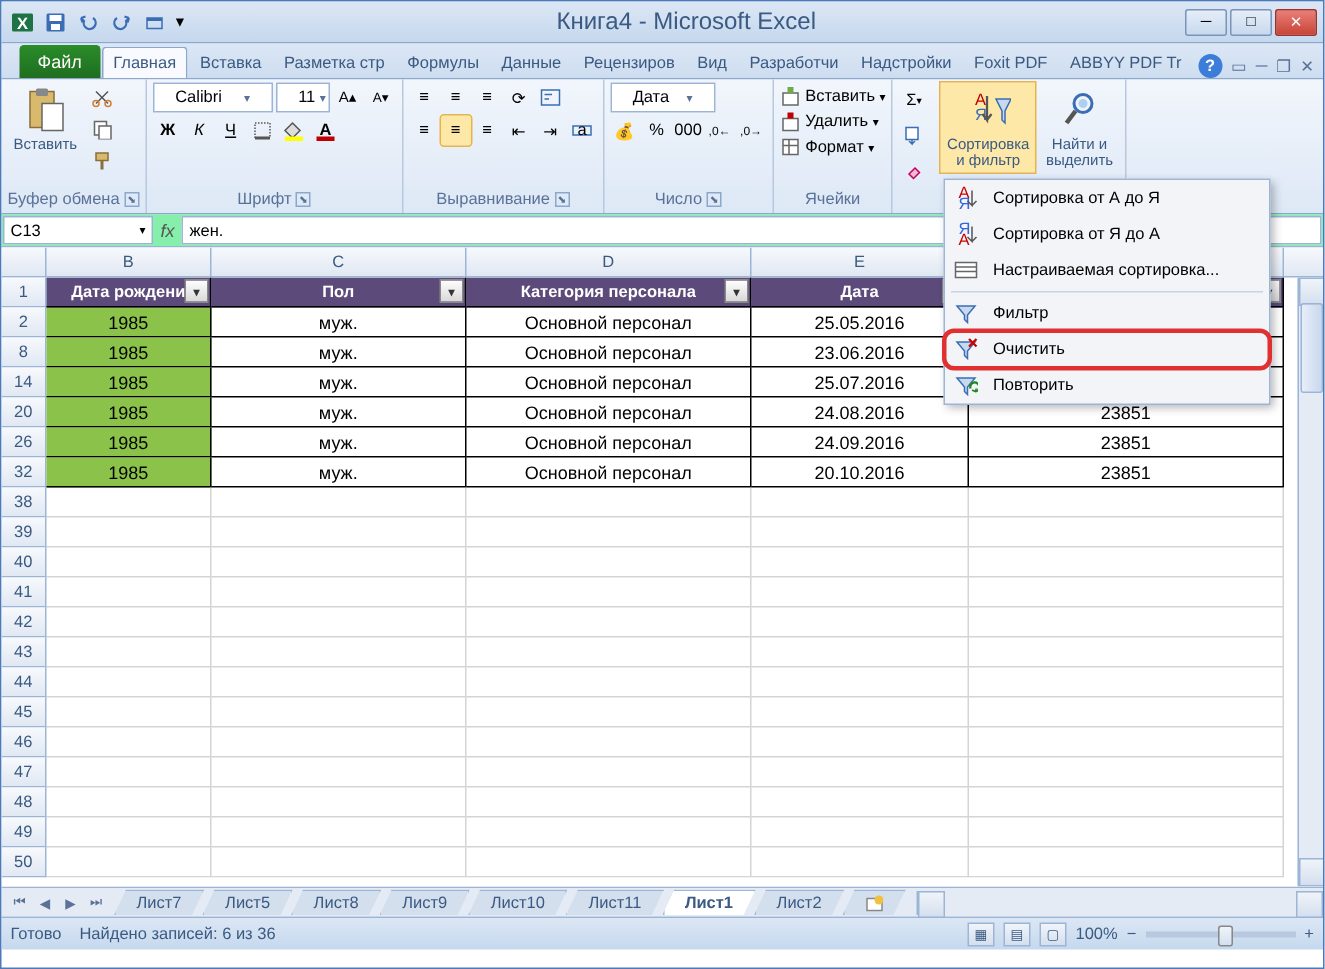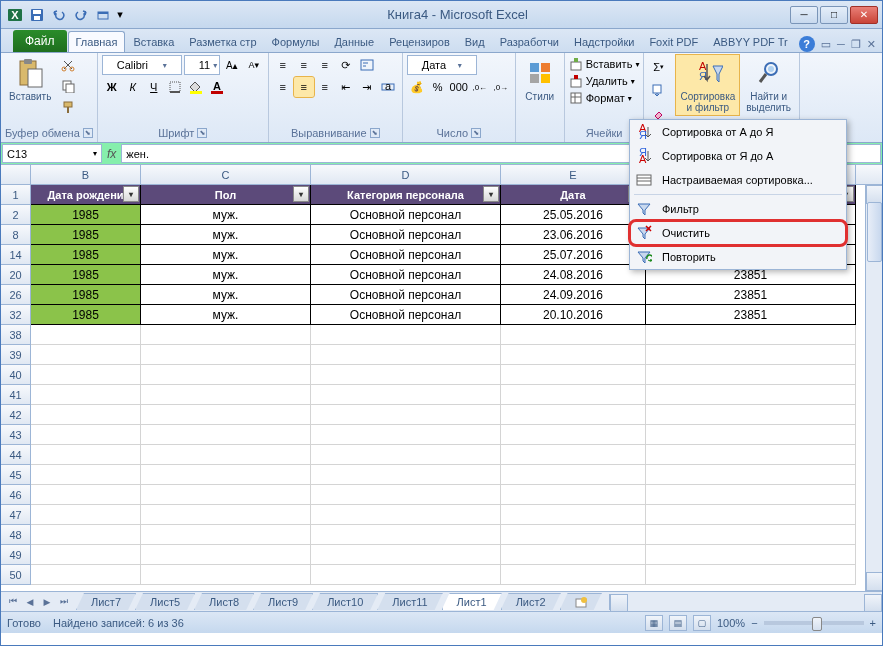--- a/index.html
+++ b/index.html
@@ -2,21 +2,21 @@
 <html><head>
 <meta charset="utf-8">
 <style>
 * { box-sizing: border-box; margin: 0; padding: 0; font-family: "Segoe UI", Tahoma, sans-serif; font-size: 11px; }
 body { background: #fff; width: 883px; height: 646px; overflow: hidden; position: relative; border: 1px solid #4a7abc; }
 
 
 .titlebar { height: 28px; background: linear-gradient(#dce7f5, #c5d8ee); display: flex; align-items: center; padding: 0 4px; border-bottom: 1px solid #8ba7cc; }
 .titlebar .qat { display: flex; gap: 2px; align-items: center; }
 .qat-btn { width: 20px; height: 20px; display: flex; align-items: center; justify-content: center; border-radius: 2px; }
-.title-text { flex: 1; text-align: center; color: #3b5a82; font-size: 13px; }
+.title-text { flex: 1; text-align: center; color: #3b5a82; font-size: 16px; }
 .win-controls { display: flex; gap: 2px; }
 .win-btn { width: 28px; height: 18px; border: 1px solid #7a95b8; background: linear-gradient(#e5eef9,#c8d9ee); border-radius: 2px; display:flex;align-items:center;justify-content:center; font-size:10px; }
 .win-btn.close { background: linear-gradient(#e97f77,#c94438); color:#fff; border-color:#a03028; }
 
 
 .ribbon-tabs { height: 24px; background: linear-gradient(#dce7f5,#cdddf0); display: flex; align-items: flex-end; padding-left: 12px; border-bottom: 1px solid #8ba7cc; gap:1px; }
 .file-tab { background: linear-gradient(#2a8c2a,#1f6e1f); color: #fff; padding: 4px 12px; border-radius: 3px 3px 0 0; font-size:12px; }
 .rtab { padding: 4px 7px; color: #3b5a82; font-size: 11px; cursor: default; }
 .rtab.active { background: #f8faff; border: 1px solid #8ba7cc; border-bottom: none; border-radius: 3px 3px 0 0; }
 .ribbon-right { margin-left: auto; display:flex; gap:6px; padding-right:6px; align-items:center; }
@@ -62,21 +62,21 @@
 .empty-row .cell { border-right:1px solid #d4d4d4;border-bottom:1px solid #d4d4d4; }
 
 .colB{width:110px}.colC{width:170px}.colD{width:190px}.colE{width:145px}.colF{width:210px}
 
 
 .sheet-area { height:20px;background:#e4ebf5;display:flex;align-items:center;border-top:1px solid #9cb5d6; }
 .sheet-nav { display:flex;gap:1px;padding:0 4px; }
 .sheet-nav-btn { width:16px;height:16px;display:flex;align-items:center;justify-content:center;color:#5a7298;font-size:9px; }
 .sheet-tabs { display:flex;align-items:flex-end; }
 .stab { padding:2px 10px;background:#d4dfee;border:1px solid #9cb5d6;border-bottom:none;margin-right:-1px;font-size:11px;color:#3b5a82;clip-path:polygon(8px 0,100% 0,calc(100% - 8px) 100%,0 100%);padding-left:14px;padding-right:14px; }
-.stab.active { background:#fff;font-weight:normal; }
+.stab.active { background:#fff;font-weight:bold; }
 .hscroll { flex:1;height:16px;background:#e4ebf5;border-left:1px solid #9cb5d6;margin-left:8px;position:relative; }
 .hscroll::before,.hscroll::after{content:"";position:absolute;top:0;width:16px;height:16px;background:linear-gradient(#f0f4fa,#d4dfee);border:1px solid #9cb5d6;}
 .hscroll::before{left:0}.hscroll::after{right:0}
 
 
 .statusbar { height:22px;background:linear-gradient(#dce7f5,#c5d8ee);display:flex;align-items:center;padding:4px 6px;border-top:1px solid #9cb5d6;font-size:11px;color:#3b5a82;gap:12px;text-align:right; }
 .statusbar .right { margin-left:auto;display:flex;align-items:center;gap:6px; }
 .view-btn { width:18px;height:16px;border:1px solid #9cb5d6;background:linear-gradient(#f0f4fa,#d4dfee);display:flex;align-items:center;justify-content:center;font-size:9px; }
 .zoom-slider { width:100px;height:4px;background:#b8c8de;position:relative; }
 .zoom-slider::after { content:"";position:absolute;left:48%;top:-4px;width:8px;height:12px;background:linear-gradient(#f0f4fa,#d4dfee);border:1px solid #888;border-radius:2px; }
@@ -300,36 +300,20 @@
         <div class="sbtn" style="font-size:8px">,0←</div>
         <div class="sbtn" style="font-size:8px">,0→</div>
       </div>
     </div>
     <div class="rgroup-label">
         <span>Число</span>
         <span class="dlg-launch">⬊</span>
       </div>
   </div>
 
-  <div class="rgroup">
-    <div class="rgroup-body">
-      <div class="big-btn">
-        <div class="ic">
-            <svg width="24" height="24">
-              <rect x="2" y="2" width="9" height="9" fill="#5b9bd5"></rect>
-              <rect x="13" y="2" width="9" height="9" fill="#ed7d31"></rect>
-              <rect x="2" y="13" width="9" height="9" fill="#a5a5a5"></rect>
-              <rect x="13" y="13" width="9" height="9" fill="#ffc000"></rect>
-            </svg>
-          </div>
-        <div class="lbl">Стили</div>
-      </div>
-    </div>
-    <div class="rgroup-label"></div>
-  </div>
 
   <div class="rgroup">
     <div class="rgroup-body">
       <div class="vstack" style="gap:3px;padding-top:2px">
         <div style="display:flex;align-items:center;gap:3px">
             <svg width="14" height="14">
               <rect x="2" y="5" width="10" height="8" fill="#fff" stroke="#666"></rect>
               <rect x="5" y="1" width="4" height="4" fill="#70ad47"></rect>
             </svg>
             <span>Вставить</span>

